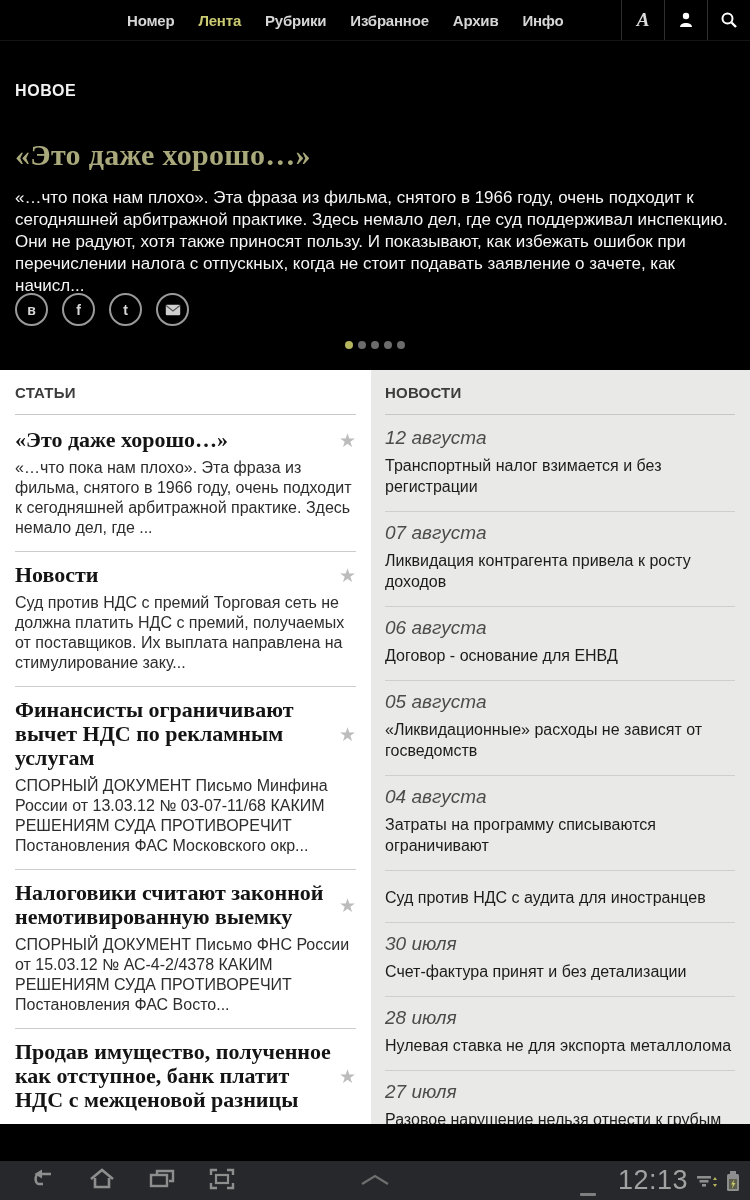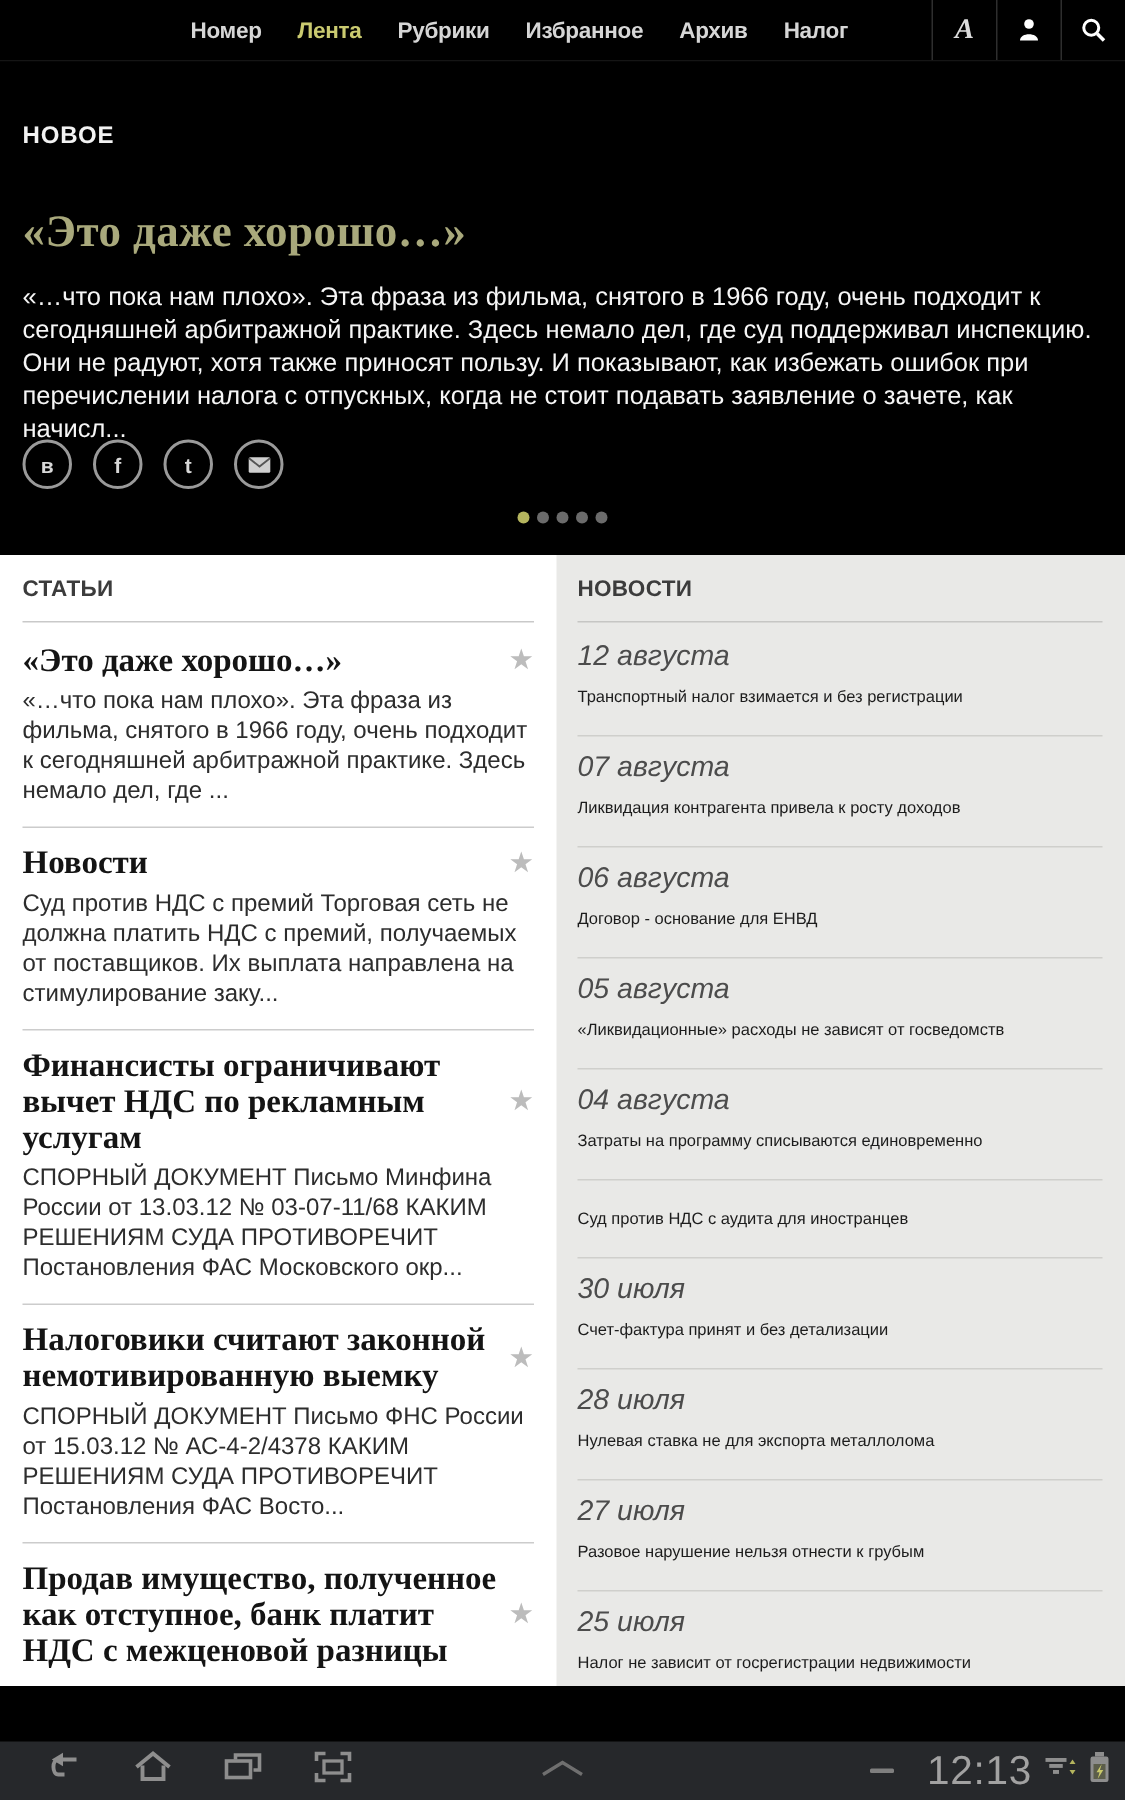--- a/index.html
+++ b/index.html
@@ -67,45 +67,45 @@
   .article-title {
     flex:1; font-family:"Liberation Serif", serif; font-weight:bold;
     font-size:22px; line-height:24px; color:#141414;
   }
   .star { width:24px; color:#bcbcbc; font-size:19px; text-align:right; cursor:pointer; flex-shrink:0; }
   .article-excerpt { margin-top:6px; font-size:16px; line-height:20px; color:#2d2d2d; }
 
   .news-item { padding:10px 0 14px; border-bottom:1px solid #cfcfcc; cursor:pointer; }
   .news-item:last-child { border-bottom:none; }
   .news-date { font-size:19px; font-style:italic; color:#4c4c4c; }
-  .news-headline { margin-top:6px; font-size:11px; line-height:21px; color:#1c1c1c; }
+  .news-headline { margin-top:6px; font-size:16px; line-height:21px; color:#1c1c1c; }
 
   
   .android-bar {
     position:absolute; bottom:0; left:0; width:750px; height:39px;
     background:#26282b; display:flex; align-items:center;
   }
   .sys-btn { width:60px; height:39px; display:flex; align-items:center; justify-content:center; cursor:pointer; }
   .sys-left { display:flex; padding-left:12px; }
   .sys-center { position:absolute; left:345px; width:60px; height:39px; display:flex; align-items:center; justify-content:center; cursor:pointer; }
-  .sys-right { margin-left:auto; display:flex; align-items:center; gap:8px; padding-right:10px; cursor:pointer; }
+  .sys-right { margin-left:auto; display:flex; align-items:flex-end; gap:8px; padding-right:10px; cursor:pointer; }
   .sys-clock { color:#a2a2a2; font-size:27px; letter-spacing:0.5px; }
   .dash { width:16px; height:3px; background:#7f7f7f; border-radius:1px; margin-right:14px; }
 </style>
 </head>
 <body>
 
 <div class="top-nav">
   <div class="nav-menu">
     <span class="nav-item">Номер</span>
     <span class="nav-item active">Лента</span>
     <span class="nav-item">Рубрики</span>
     <span class="nav-item">Избранное</span>
     <span class="nav-item">Архив</span>
-    <span class="nav-item">Налог</span>
+    <span class="nav-item">Инфо</span>
   </div>
   <div class="nav-actions">
     <div class="nav-btn">
       <span class="font-btn-label">A</span>
     </div>
     <div class="nav-btn">
       <span>
         <svg width="18" height="18" viewBox="0 0 18 18">
             <circle cx="9" cy="5" r="3.2" fill="#fff"></circle>
             <path d="M3 16 C3 10.5 15 10.5 15 16 Z" fill="#fff"></path>
@@ -208,21 +208,21 @@
     <div class="news-item">
       <div class="news-date">06 августа</div>
       <div class="news-headline">Договор - основание для ЕНВД</div>
     </div>
     <div class="news-item">
       <div class="news-date">05 августа</div>
       <div class="news-headline">«Ликвидационные» расходы не зависят от госведомств</div>
     </div>
     <div class="news-item">
       <div class="news-date">04 августа</div>
-      <div class="news-headline">Затраты на программу списываются единовременно</div>
+      <div class="news-headline">Затраты на программу списываются ограничивают</div>
     </div>
     <div class="news-item">
       <div class="news-headline">Суд против  НДС с аудита для иностранцев</div>
     </div>
     <div class="news-item">
       <div class="news-date">30 июля</div>
       <div class="news-headline">Счет-фактура принят и без детализации</div>
     </div>
     <div class="news-item">
       <div class="news-date">28 июля</div>

